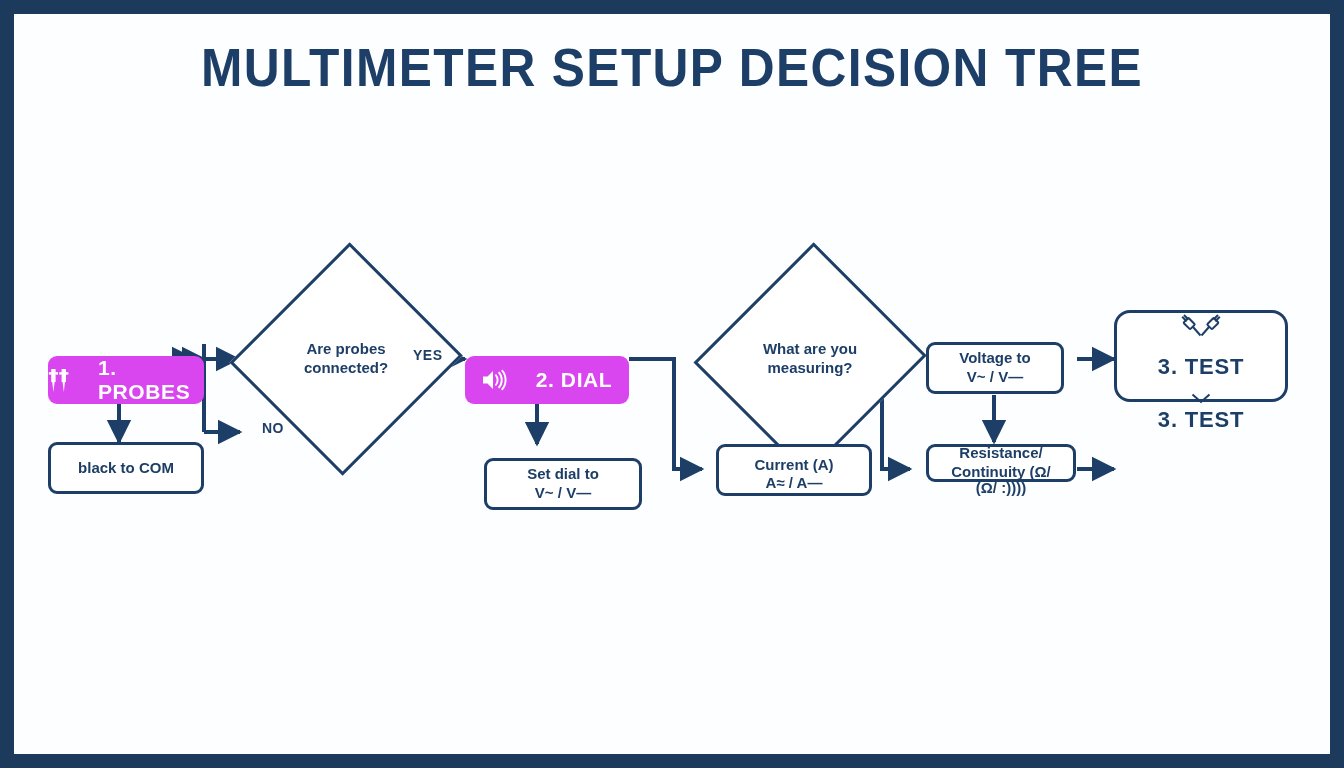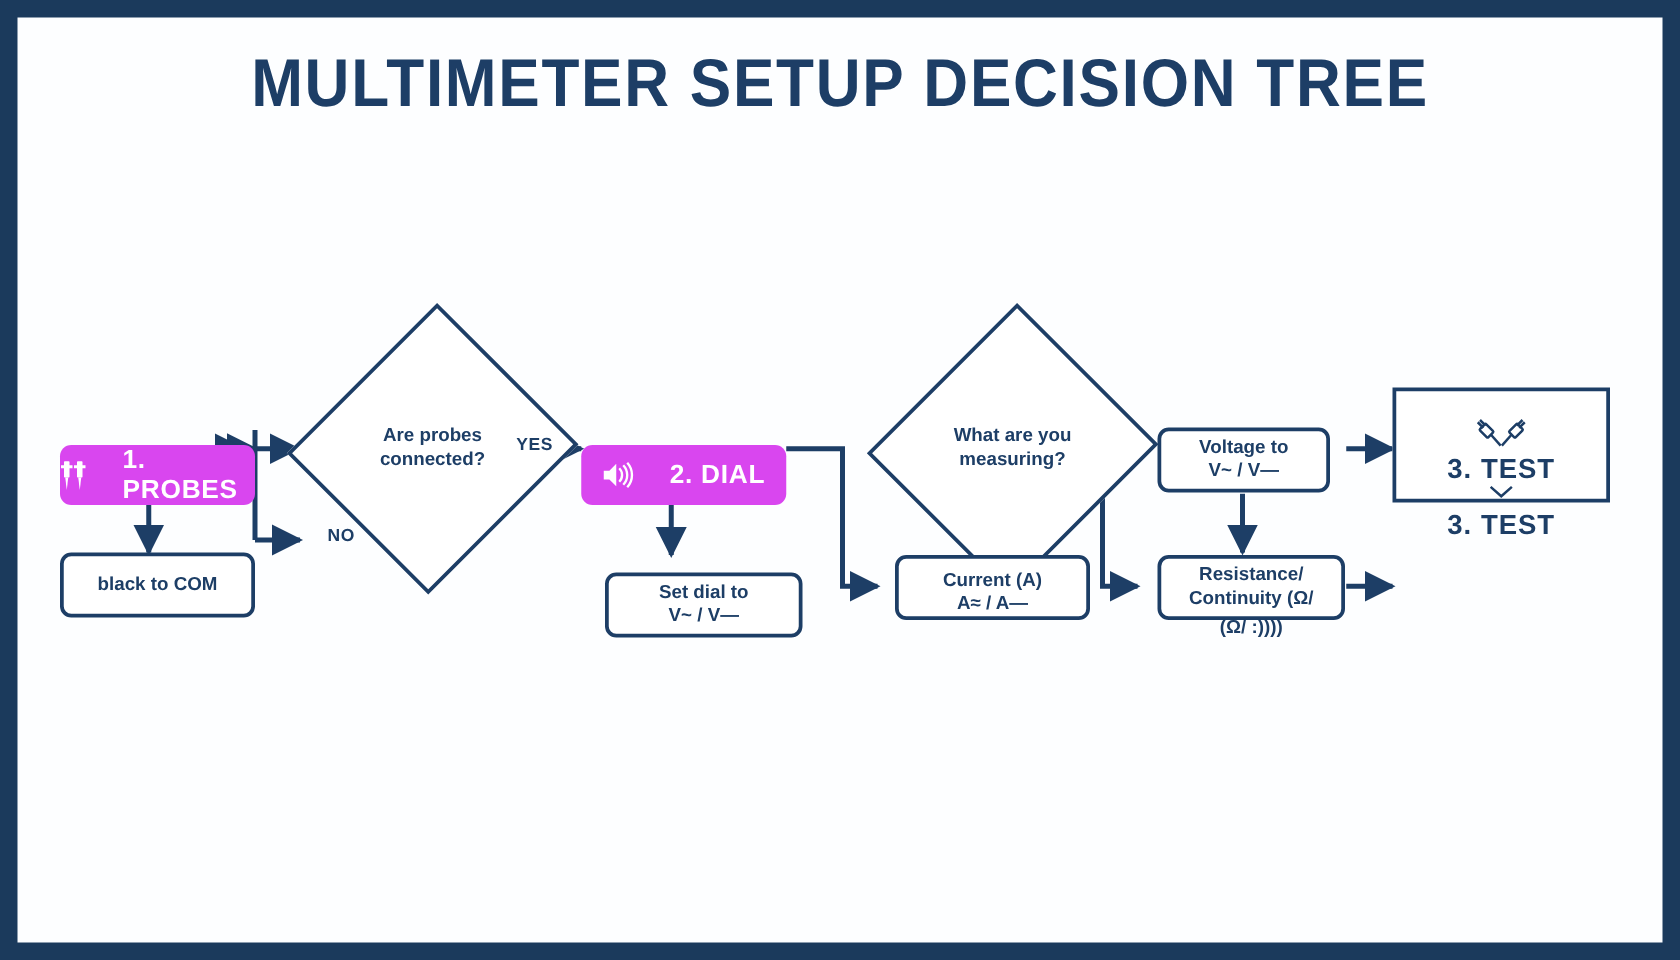--- a/index.html
+++ b/index.html
@@ -141,27 +141,27 @@
     color: #1d3e66;
     font-size: 14px;
     font-weight: bold;
     letter-spacing: 0.5px;
   }
 
   
   .node-test {
     background: #ffffff;
     border: 3px solid #1d3e66;
-    border-radius: 0;
+    border-radius: 16px;
     color: #1d3e66;
     display: flex;
     flex-direction: column;
     align-items: center;
-    justify-content: flex-end;
-    gap: 0;
+    justify-content: space-between;
+    gap: 13px;
   }
   .node-test .tlabel {
     font-size: 22px;
     font-weight: bold;
     letter-spacing: 0.8px;
   }
   .test-caption {
     position: absolute;
     left: 0;
     right: 0;
@@ -285,21 +285,21 @@
     <div class="node node-box" style="left:702px; top:430px; width:156px; height:52px;justify-content:flex-end;">
       <span>Current (A)</span>
       <span class="l2">A≈ / A—</span>
     </div>
 
     <div class="node node-box" style="left:912px; top:328px; width:138px; height:52px;">
       <span>Voltage to</span>
       <span class="l2">V~ / V—</span>
     </div>
 
-    <div class="node node-box" style="left:912px; top:430px; width:150px; height:52px;">
+    <div class="node node-box" style="left:912px; top:430px; width:150px; height:38px;">
       <span>Resistance/</span>
       <span class="l2">Continuity (Ω/</span>
       <span class="overflow-line">(Ω/ :))))</span>
     </div>
 
     <div class="node node-test" style="left:1100px; top:296px; width:174px; height:92px;">
       <span class="icon">
         <svg width="44" height="28" viewBox="0 0 44 28">
           <g fill="none" stroke="#1d3e66" stroke-width="2">
             <path d="M5,2 L9.5,6.5 M3.2,3.8 L7.7,8.3"></path>

